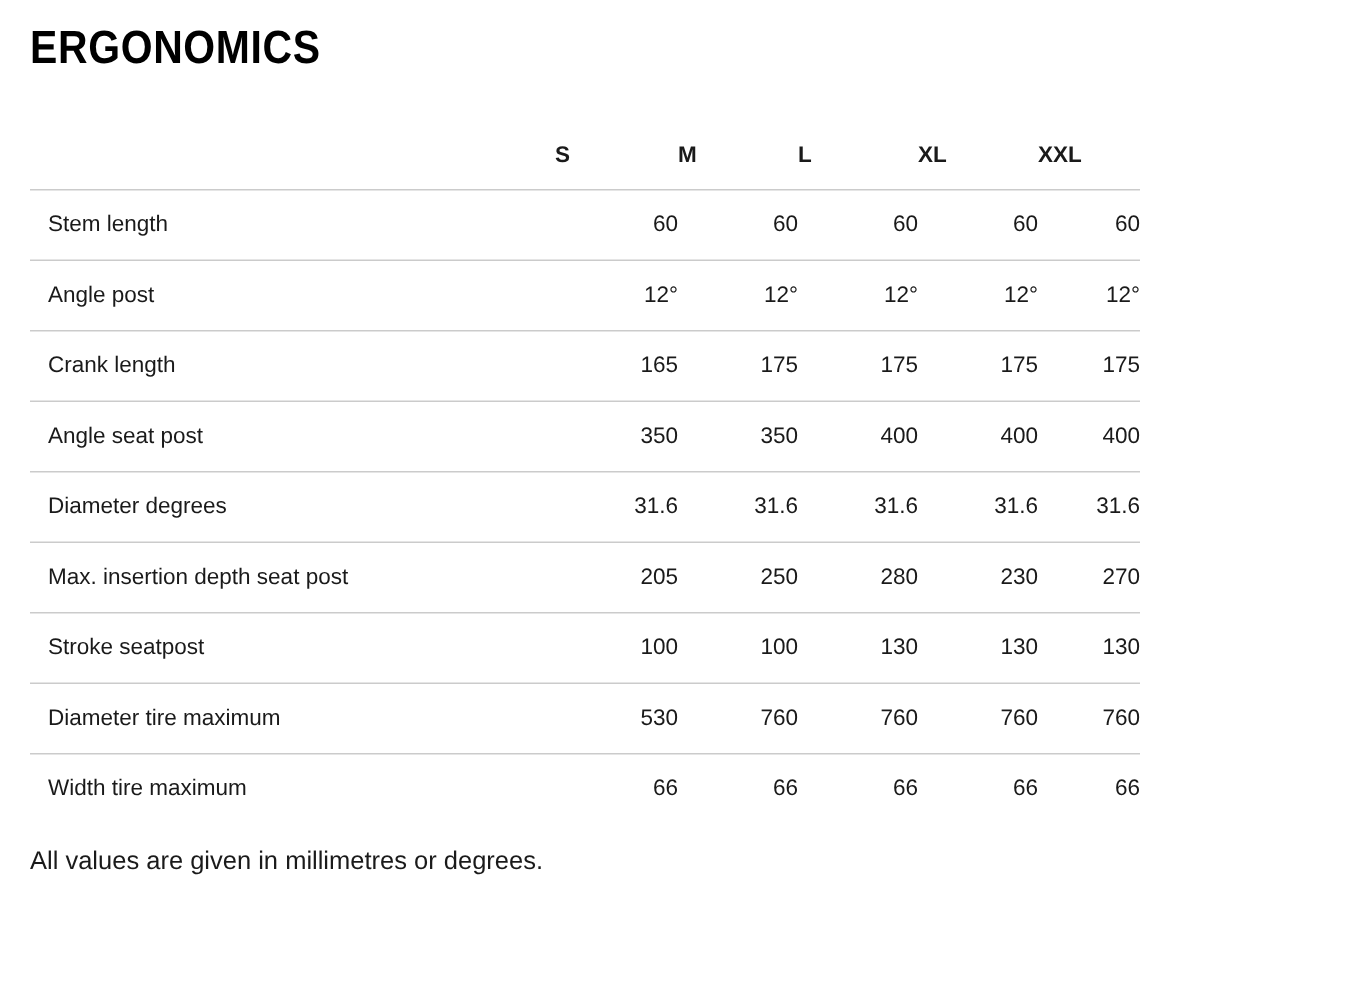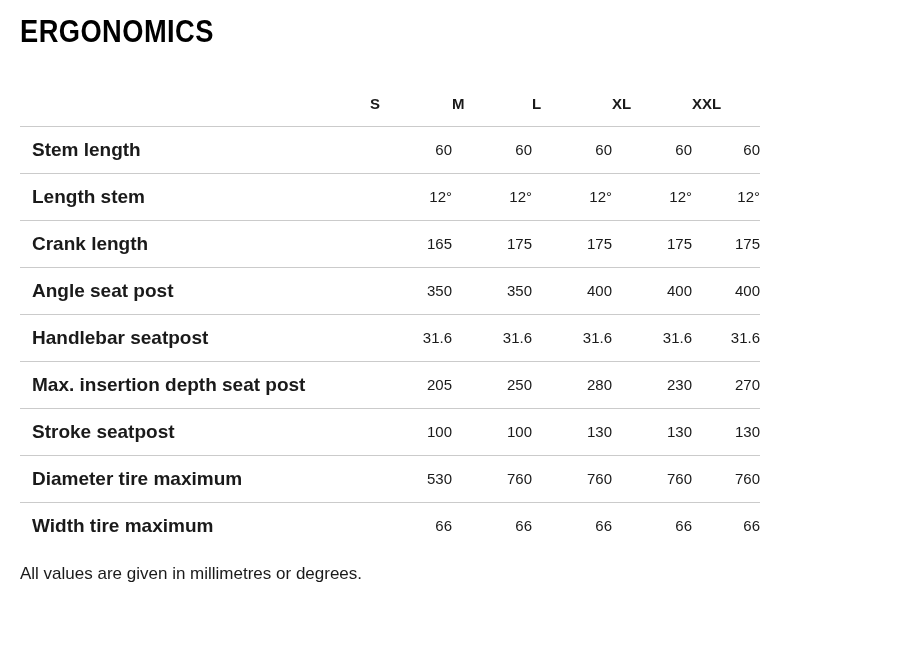--- a/index.html
+++ b/index.html
@@ -61,22 +61,22 @@
   }
 
   table.spec-table tbody tr:last-child {
     border-bottom: none;
   }
 
   table.spec-table tbody th.row-label {
     text-align: left;
     vertical-align: middle;
     padding-left: 12px;
-    font-size: 19px;
-    font-weight: 700;
+    font-size: 15px;
+    font-weight: 400;
     color: #1a1a1a;
     white-space: nowrap;
   }
 
   table.spec-table tbody td.val {
     text-align: right;
     vertical-align: middle;
     font-size: 15px;
     font-weight: 400;
     color: #1a1a1a;
@@ -119,21 +119,21 @@
     <tbody id="table-body">
         <tr class="spec-row">
     <th class="row-label">Stem length</th>
     <td class="val">60</td>
     <td class="val">60</td>
     <td class="val">60</td>
     <td class="val">60</td>
     <td class="val">60</td>
   </tr>
         <tr class="spec-row">
-    <th class="row-label">Length stem</th>
+    <th class="row-label">Angle post</th>
     <td class="val">12°</td>
     <td class="val">12°</td>
     <td class="val">12°</td>
     <td class="val">12°</td>
     <td class="val">12°</td>
   </tr>
         <tr class="spec-row">
     <th class="row-label">Crank length</th>
     <td class="val">165</td>
     <td class="val">175</td>
@@ -143,21 +143,21 @@
   </tr>
         <tr class="spec-row">
     <th class="row-label">Angle seat post</th>
     <td class="val">350</td>
     <td class="val">350</td>
     <td class="val">400</td>
     <td class="val">400</td>
     <td class="val">400</td>
   </tr>
         <tr class="spec-row">
-    <th class="row-label">Handlebar seatpost</th>
+    <th class="row-label">Diameter degrees</th>
     <td class="val">31.6</td>
     <td class="val">31.6</td>
     <td class="val">31.6</td>
     <td class="val">31.6</td>
     <td class="val">31.6</td>
   </tr>
         <tr class="spec-row">
     <th class="row-label">Max. insertion depth seat post</th>
     <td class="val">205</td>
     <td class="val">250</td>

